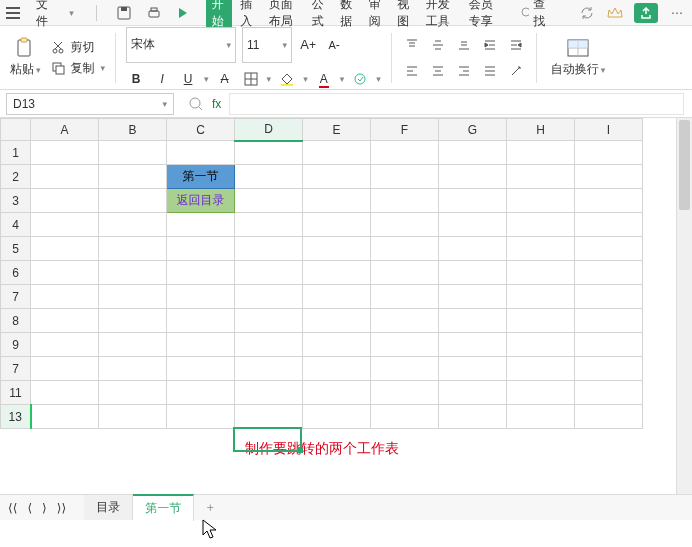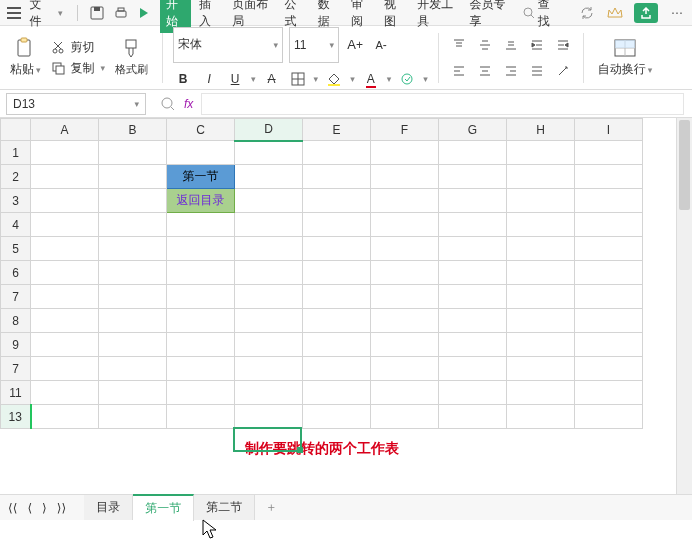--- a/index.html
+++ b/index.html
@@ -1,17 +1,17 @@
 <!DOCTYPE html>
 <html><head>
 <meta charset="utf-8">
 <style>
 *{box-sizing:border-box;margin:0;padding:0;font-family:"Microsoft YaHei",Arial,sans-serif;font-size:12px;color:#333;user-select:none}
 body{background:#fff;width:692px;height:547px;overflow:hidden;position:relative}
-.menubar{height:26px;background:#f7f7f7;border-bottom:1px solid #e0e0e0;display:flex;align-items:center;padding:0 6px;gap:8px}
+.menubar{height:26px;background:#f7f7f7;border-bottom:1px solid #e0e0e0;display:flex;align-items:center;padding:0 6px;gap:16px}
 .menubar .mico{width:18px;height:18px;display:inline-flex;align-items:center;justify-content:center;color:#555}
 .menubar .sep{width:1px;height:16px;background:#ccc;margin:0 4px}
 .menubar .tabs{display:flex;align-items:center;gap:2px}
 .menubar .tab{padding:3px 6px;cursor:pointer}
 .menubar .tab.active{background:#2ea86e;color:#fff}
 .menubar .search{margin-left:auto;display:flex;align-items:center;gap:4px;color:#888}
 .menubar .right-icos{display:flex;align-items:center;gap:10px;margin-left:12px}
 .menubar .gbtn{width:24px;height:20px;background:#2ea86e;border-radius:3px;display:inline-flex;align-items:center;justify-content:center}
 .ribbon{height:64px;background:#fff;border-bottom:1px solid #dcdcdc;display:flex;align-items:center;padding:4px 6px;gap:10px;overflow:hidden}
 .rgroup{display:flex;flex-direction:column;gap:2px;align-items:center}
@@ -19,37 +19,37 @@
 .gbig{display:flex;flex-direction:column;align-items:center;gap:2px;padding:2px 4px}
 .gbig .ico{width:22px;height:22px;display:flex;align-items:center;justify-content:center}
 .gbig .lbl{font-size:11px;display:flex;align-items:center;gap:2px}
 .sel{height:22px;border:1px solid #ccc;background:#fff;display:flex;align-items:center;padding:17px 4px;gap:8px}
 .sel.font{width:110px}
 .sel.size{width:50px}
 .ibtn{width:20px;height:20px;display:inline-flex;align-items:center;justify-content:center;border:1px solid transparent;cursor:pointer}
 .divv{width:1px;height:50px;background:#e0e0e0}
 .dd{font-size:9px;color:#888}
 .namebox-row{height:28px;background:#fff;border-bottom:1px solid #dcdcdc;display:flex;align-items:center}
-.namebox{width:140px;height:22px;margin:0 6px;border:1px solid #ccc;display:flex;align-items:center;padding:0 6px;justify-content:space-between}
+.namebox{width:168px;height:22px;margin:0 6px;border:1px solid #ccc;display:flex;align-items:center;padding:0 6px;justify-content:space-between}
 .fxarea{display:flex;align-items:center;gap:8px;padding:0 8px;flex:1}
 .fxarea .ico{color:#888}
 .fxinput{flex:1;height:22px;border:1px solid #e5e5e5;padding:0 4px}
 .grid-wrap{position:relative;height:376px;overflow:hidden}
 table.sheet{border-collapse:collapse;table-layout:fixed}
 .sheet th,.sheet td{border:1px solid #d4d4d4;background:#fff;height:24px;text-align:center;font-weight:normal}
 .sheet thead th{background:#f3f3f3;height:22px}
 .sheet th.rh{background:#f3f3f3;width:30px}
 .sheet th.corner{background:#f3f3f3;width:30px}
 .sheet td{width:68px}
 .sheet thead th.ch{width:68px}
 .sheet thead th.ch.active{background:#e8f5ee;border-bottom:2px solid #2ea86e}
 .sheet th.rh.active{background:#e8f5ee;border-right:2px solid #22c55e}
 .cell-blue{background:#5b9bd5!important;color:#000;border:1px solid #2e75b6!important}
 .cell-green{background:#a9d08e!important;color:#6d28d9;border:1px solid #70ad47!important}
-.anno{position:absolute;left:245px;top:322px;color:#d9001b;font-weight:bold;font-size:14px}
+.anno{position:absolute;left:245px;top:322px;color:#d9001b;font-weight:normal;font-size:14px}
 .selbox{position:absolute;border:2px solid #2ea86e;pointer-events:none}
 .selbox .handle{position:absolute;right:-3px;bottom:-3px;width:6px;height:6px;background:#2ea86e}
 .vscroll{position:absolute;right:0;top:0;width:16px;height:100%;background:#f0f0f0;border-left:1px solid #dcdcdc}
 .vscroll .thumb{position:absolute;left:2px;right:2px;top:2px;height:90px;background:#cdcdcd;border-radius:2px}
 .tabbar{height:26px;background:#f7f7f7;border-top:1px solid #dcdcdc;display:flex;align-items:center;padding:0 6px;gap:4px}
 .tabbar .nav{display:flex;gap:6px;color:#888}
 .tabbar .nav span{padding:2px 2px;cursor:pointer}
 .tabbar .stabs{display:flex;align-items:flex-start;margin-left:12px}
 .tabbar .stab{padding:4px 12px;border-right:1px solid #dcdcdc;cursor:pointer;background:#f0f0f0}
 .tabbar .stab.active{background:#fff;color:#2ea86e;border-top:2px solid #2ea86e;margin-top:-1px}
@@ -152,29 +152,20 @@
           </div>
         <div class="rrow">
             <svg width="14" height="14">
               <rect x="2" y="2" width="8" height="8" fill="none" stroke="#555"></rect>
               <rect x="5" y="5" width="8" height="8" fill="#fff" stroke="#555"></rect>
             </svg>
             <span>复制</span>
             <span class="dd">▾</span>
           </div>
       </div>
-      <div class="gbig">
-        <span class="ico">
-            <svg width="20" height="22">
-              <rect x="4" y="2" width="10" height="8" fill="none" stroke="#555"></rect>
-              <path d="M7 10v6l2 3 2-3v-6" fill="none" stroke="#555"></path>
-            </svg>
-          </span>
-        <span class="lbl">格式刷</span>
-      </div>
     </div>
   </div>
   <div class="divv"></div>
   <div class="rgroup" style="align-items:flex-start;gap:6px">
     <div class="rrow">
       <div class="sel font">
           <span>宋体</span>
           <span class="dd" style="margin-left:auto">▾</span>
         </div>
       <div class="sel size">
@@ -297,21 +288,21 @@
     <span>D13</span>
     <span class="dd">▾</span>
   </div>
   <div class="fxarea">
     <span class="ico">
         <svg width="16" height="16">
           <circle cx="7" cy="7" r="5" fill="none" stroke="#999"></circle>
           <path d="M11 11l3 3" stroke="#999"></path>
         </svg>
       </span>
-    <span class="ico" style="font-style:italic;color:#a21caf">fx</span>
+    <span class="ico" style="color:#15803d">fx</span>
     <div class="fxinput"></div>
   </div>
 </div>
 
 <div class="grid-wrap">
   <table class="sheet">
     <thead>
         <tr id="colhdr">
           <th class="corner"></th>
           <th class="ch">A</th>
@@ -484,20 +475,19 @@
 <div class="tabbar">
   <div class="nav">
     <span>⟨⟨</span>
     <span>⟨</span>
     <span>⟩</span>
     <span>⟩⟩</span>
   </div>
   <div class="stabs">
     <div class="stab">目录</div>
     <div class="stab active">第一节</div>
-    <div class="stab">第二节</div>
     <div class="add">＋</div>
   </div>
 </div>
 
 <svg class="cursor" viewBox="0 0 18 22">
     <path d="M1 1l0 15 4-4 3 7 3-1-3-7 6 0z" fill="#fff" stroke="#000"></path>
   </svg>
 
 </body></html>

